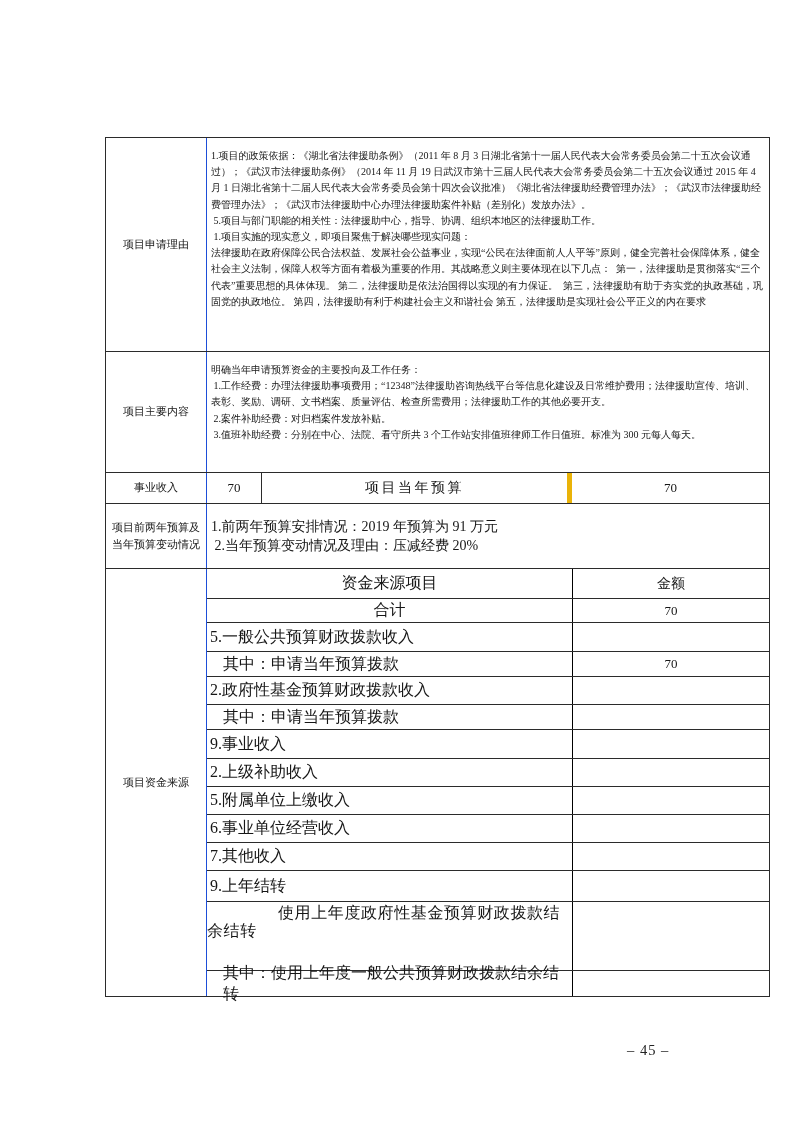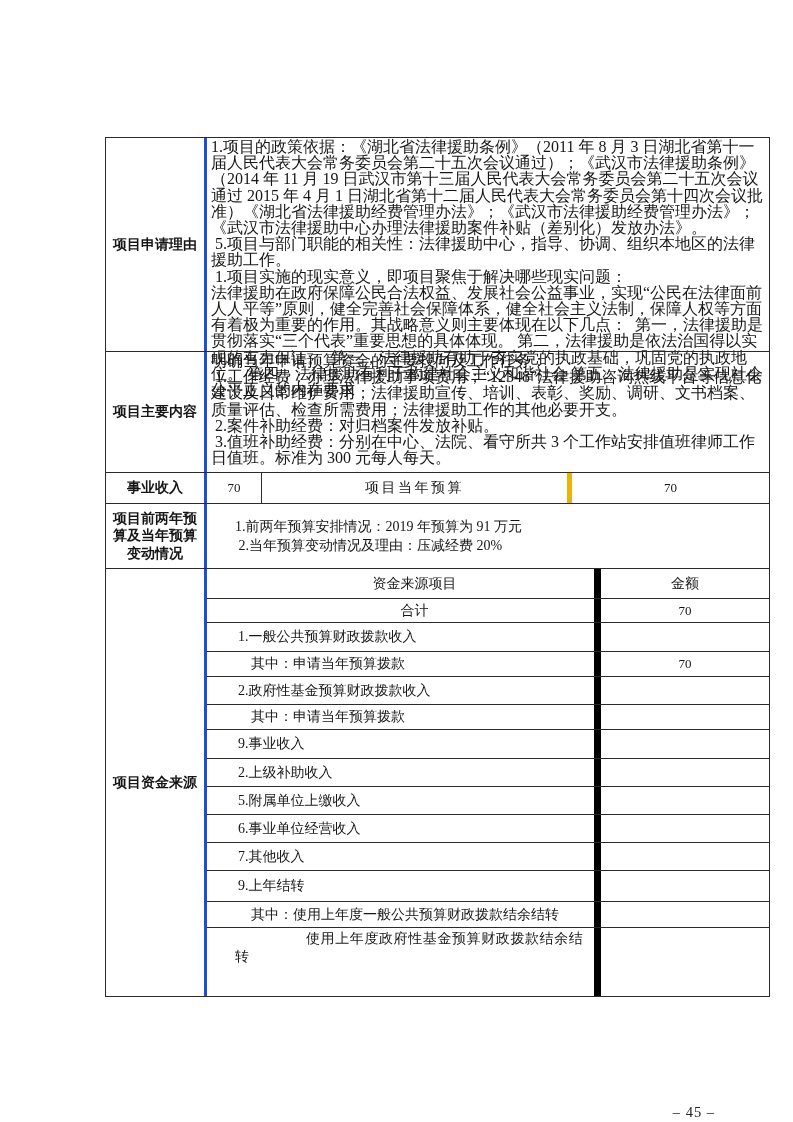--- a/index.html
+++ b/index.html
@@ -12,57 +12,57 @@
   .btable {
     position:absolute; left:105px; top:137px; width:665px; height:860px;
     border:1px solid #2b2b2b; box-sizing:border-box;
     display:flex; flex-direction:column;
   }
   .mrow { display:flex; flex:none; border-top:1px solid #2b2b2b; box-sizing:border-box; min-height:0; }
   .mrow.first { border-top:none; }
   .h1 { height:213px; } .h2 { height:121px; } .h3 { height:31px; } .h4 { height:65px; }
   .h5 { flex:1; }
   .lcell {
-    width:101px; flex:none; border-right:3px solid #1d4ed8; box-sizing:border-box;
+    width:101px; flex:none; border-right:1px solid #1d4ed8; box-sizing:border-box;
     display:flex; align-items:center; justify-content:center; text-align:center;
-    font-size:14px; line-height:17.5px; padding:0 2px;font-weight:bold;
+    font-size:11px; line-height:17.5px; padding:0 2px;
   }
   .ccell {
     flex:1; min-width:0; box-sizing:border-box; padding:1px 5px 0 4px;
-    font-size:16px; line-height:16.2px;
+    font-size:10px; line-height:16.2px;margin-top:9px;
   }
   .para { white-space:pre-wrap; }
   
   .v70a { width:55px; flex:none; border-right:1px solid #2b2b2b; box-sizing:border-box;
     display:flex; align-items:center; justify-content:center; font-size:13px; }
   .cylabel { width:310px; flex:none; border-right:5px solid #eab308; box-sizing:border-box;
     display:flex; align-items:center; justify-content:center; font-size:14px; letter-spacing:2.5px; }
   .cyval { flex:1; display:flex; align-items:center; justify-content:center; font-size:13px; }
   
   .prevcell { flex:1; min-width:0; box-sizing:border-box; padding:0 4px;
     display:flex; flex-direction:column; justify-content:center;
-    font-size:14px; line-height:19px;margin-left:24px; }
+    font-size:14px; line-height:19px; }
   
   .ftable { flex:1; min-width:0; display:flex; flex-direction:column; }
   .frow { display:flex; flex:none; border-top:1px solid #2b2b2b; box-sizing:border-box; min-height:0; }
   .frow.first { border-top:none; }
   .fh24{height:24px} .fh25{height:25px} .fh26{height:26px} .fh28{height:28px}
   .fh29{height:29px} .fh31{height:31px} .fh32{height:32px} .fhlast{flex:1}
   .fitem {
-    width:366px; flex:none; border-right:7px solid #000000; box-sizing:border-box;
-    display:flex; align-items:center; font-size:14px; padding-left:3px; min-width:0;margin-left:28px;
+    width:366px; flex:none; border-right:1px solid #000000; box-sizing:border-box;
+    display:flex; align-items:center; font-size:16px; padding-left:3px; min-width:0;
   }
   .fitem.center { justify-content:center; padding-left:0; }
   .fitem.ind { padding-left:16px; }
   .fitem.deep { display:block; padding:2px 2px 0 0; text-indent:71px; line-height:17.5px;
     letter-spacing:0.6px; }
   .famt { flex:1; display:flex; align-items:center; justify-content:center; font-size:13px; }
   .famt.hdr { font-size:14px; }
   .pageno {
-    position:absolute; left:627px; top:1104px; width:88px; text-align:right;
+    position:absolute; left:627px; top:1042px; width:88px; text-align:left;
     font-size:14.5px; letter-spacing:1px; color:#222;
   }
 </style>
 </head>
 <body>
 
 <div class="btable">
 
   <div class="mrow first h1">
     <div class="lcell">项目申请理由</div>
@@ -107,21 +107,21 @@
         <div class="fitem center">资金来源项目</div>
         <div class="famt hdr">金额</div>
       </div>
 
       <div class="frow fh24">
         <div class="fitem center">合计</div>
         <div class="famt">70</div>
       </div>
 
       <div class="frow fh29">
-        <div class="fitem">1.一般公共预算财政拨款收入</div>
+        <div class="fitem">5.一般公共预算财政拨款收入</div>
         <div class="famt"></div>
       </div>
 
       <div class="frow fh25">
         <div class="fitem ind">其中：申请当年预算拨款</div>
         <div class="famt">70</div>
       </div>
 
       <div class="frow fh28">
         <div class="fitem">2.政府性基金预算财政拨款收入</div>
@@ -157,27 +157,27 @@
         <div class="fitem">7.其他收入</div>
         <div class="famt"></div>
       </div>
 
 
       <div class="frow fh31">
         <div class="fitem">9.上年结转</div>
         <div class="famt"></div>
       </div>
 
-      <div class="frow fh26">
-        <div class="fitem ind">其中：使用上年度一般公共预算财政拨款结余结转</div>
+      <div class="frow fhlast">
+        <div class="fitem deep">使用上年度政府性基金预算财政拨款结余结转</div>
         <div class="famt"></div>
       </div>
 
-      <div class="frow fhlast">
-        <div class="fitem deep">使用上年度政府性基金预算财政拨款结余结转</div>
+      <div class="frow fh26">
+        <div class="fitem ind">其中：使用上年度一般公共预算财政拨款结余结转</div>
         <div class="famt"></div>
       </div>
 
     </div>
   </div>
 
 </div>
 
 <div class="pageno">– 45 –</div>
 

